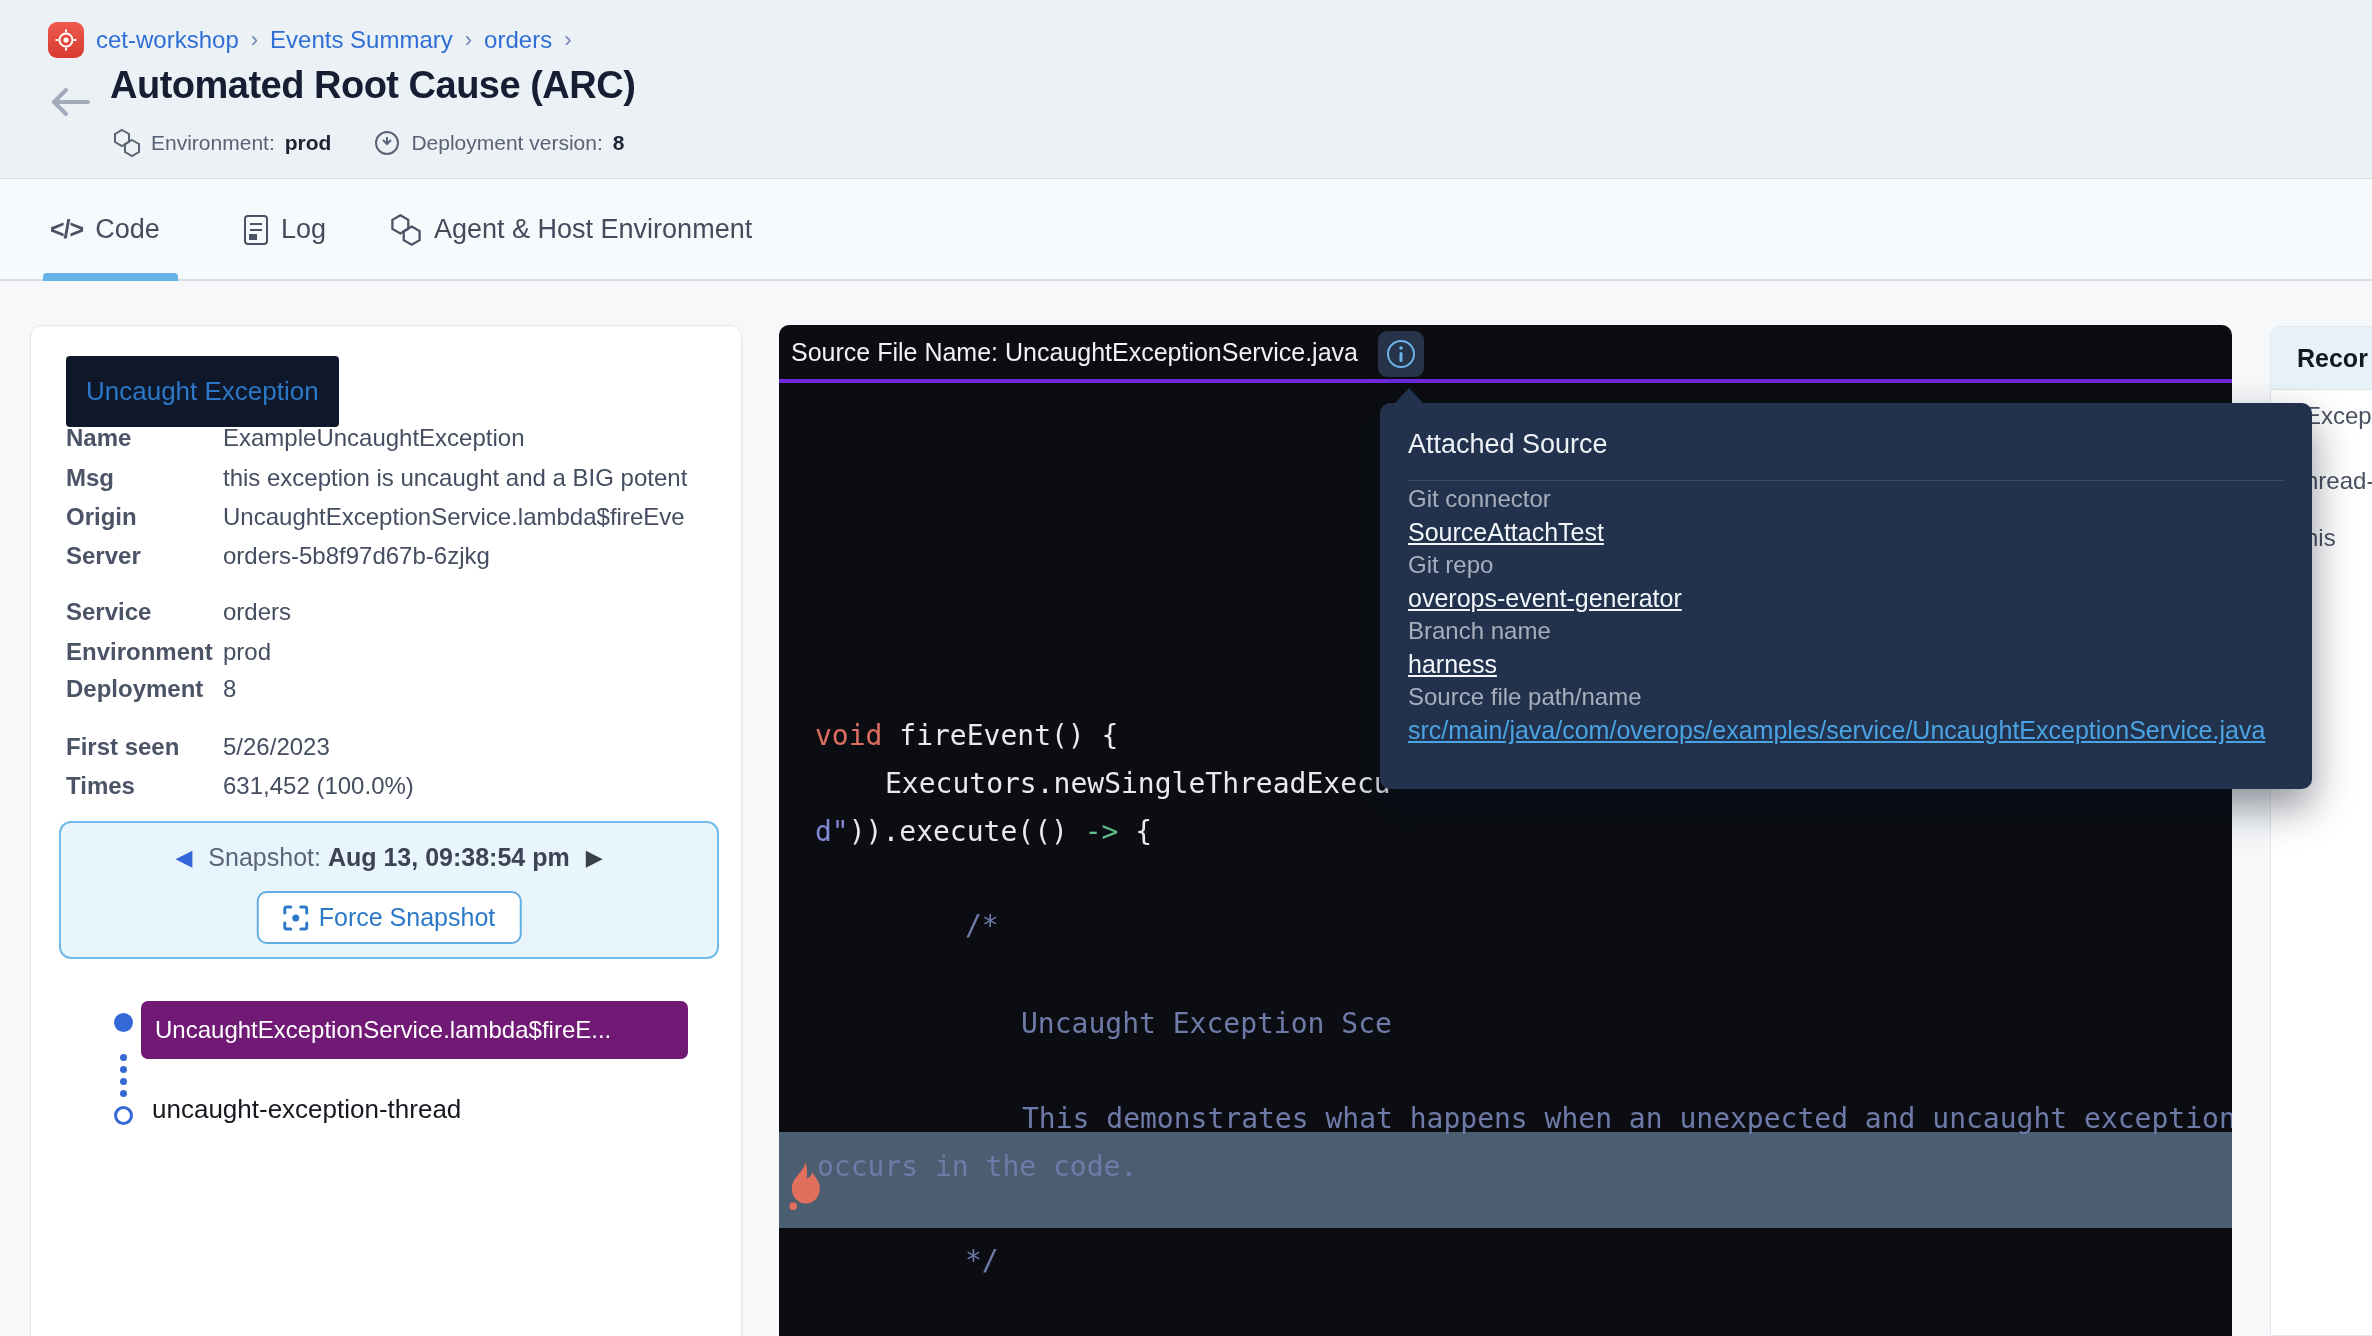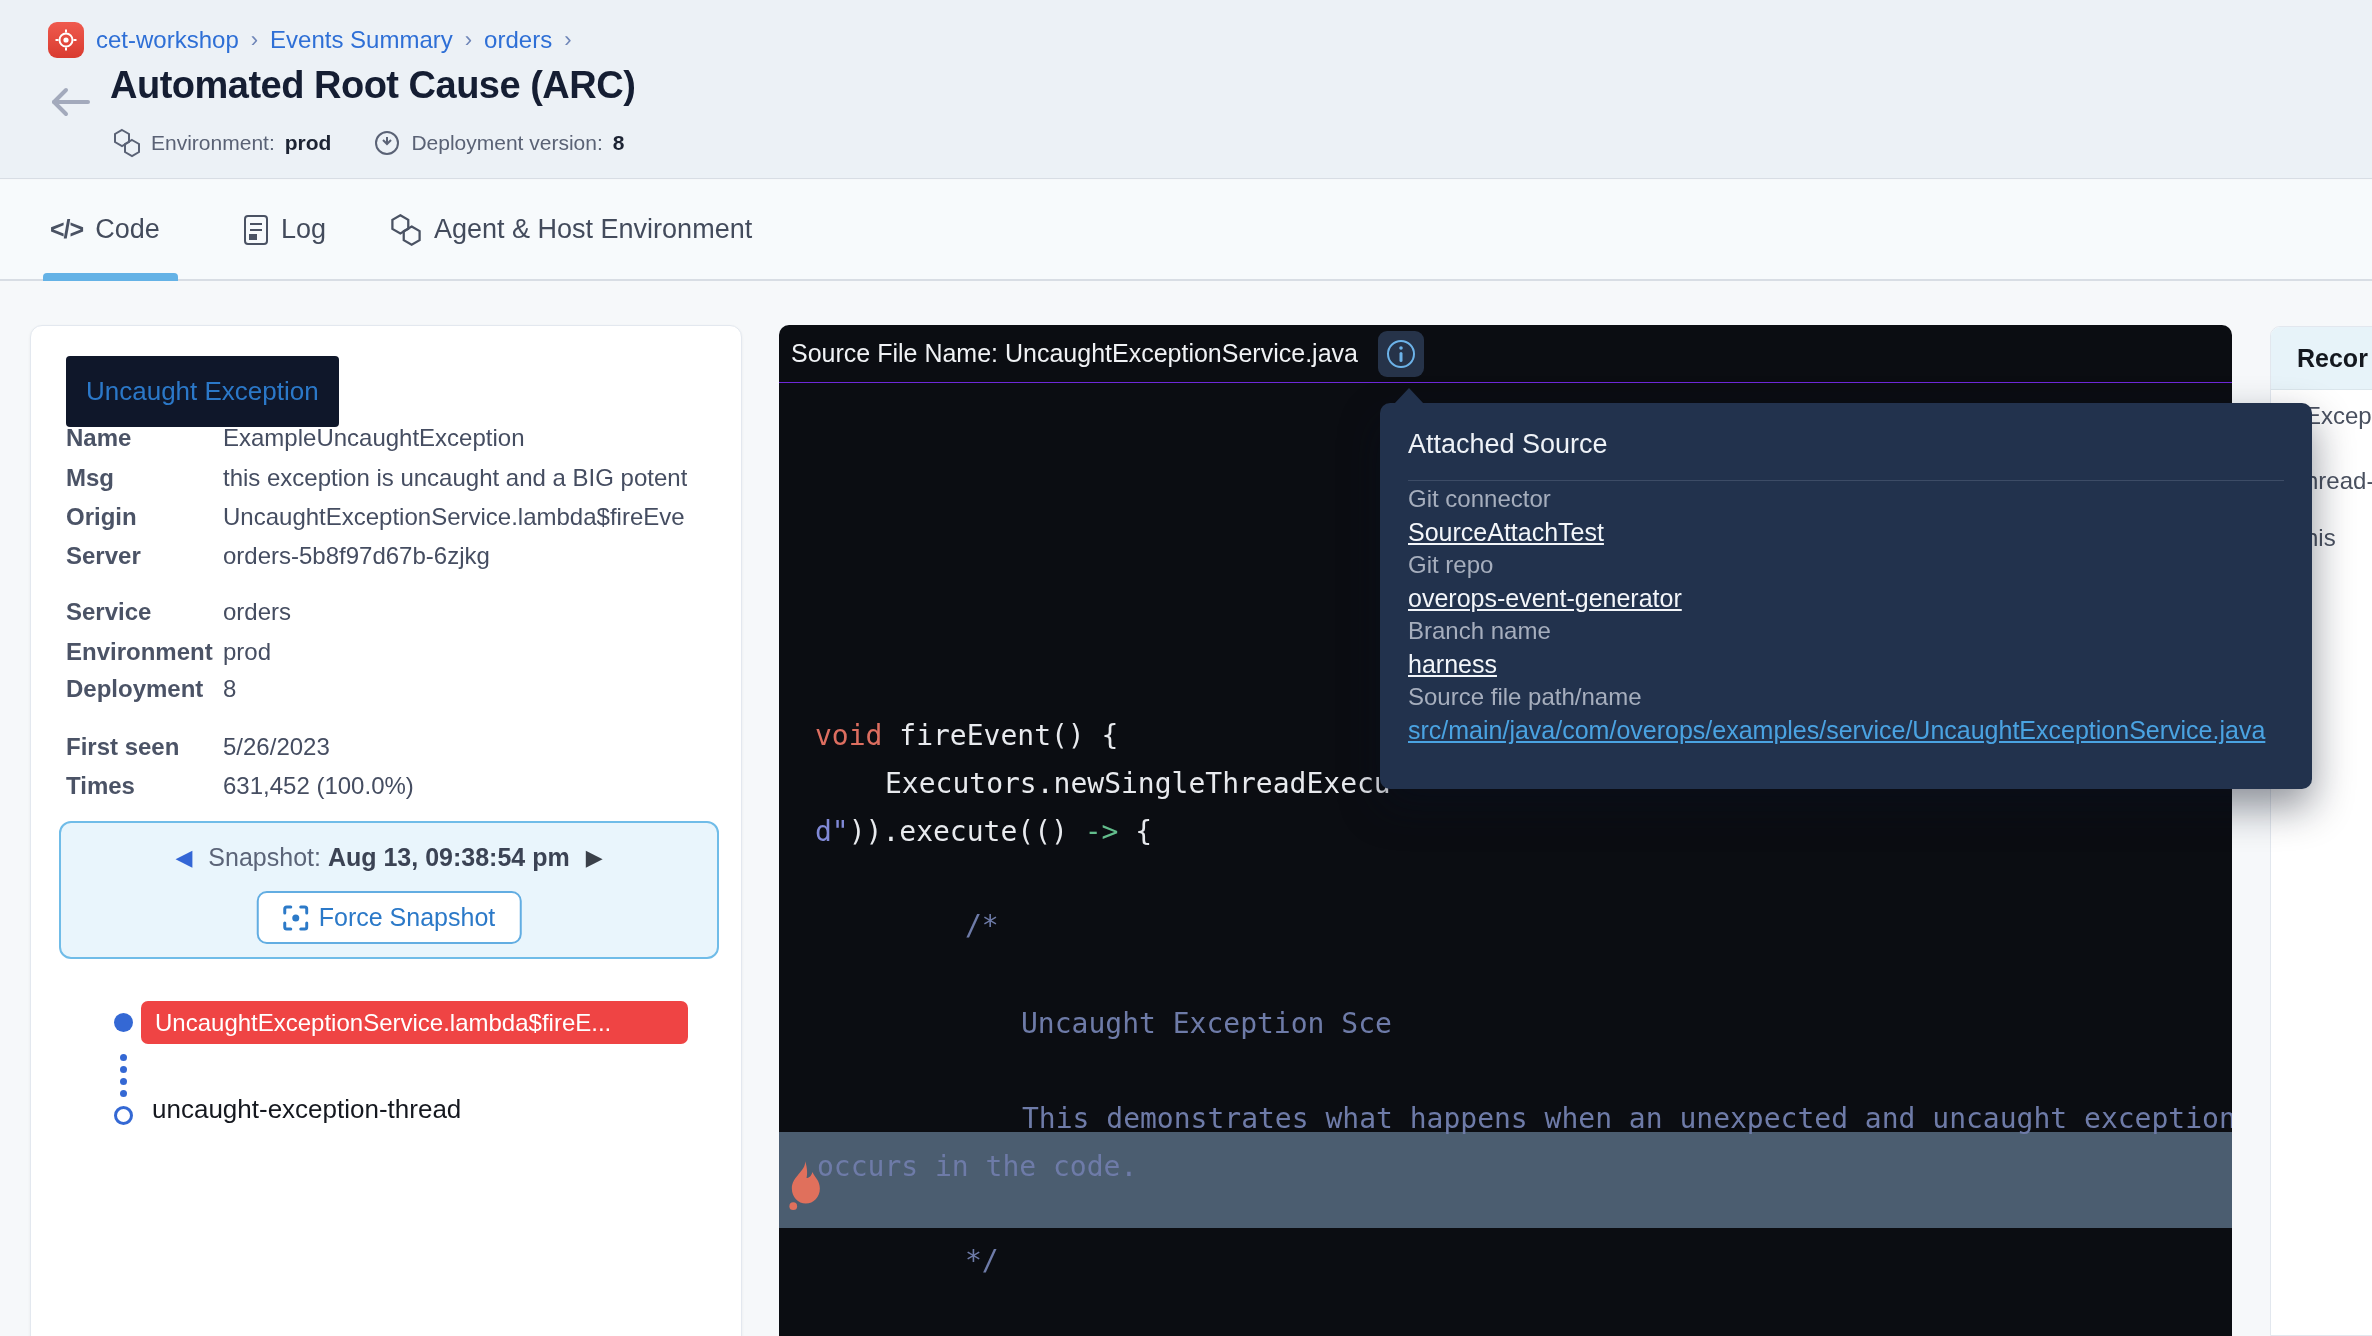--- a/index.html
+++ b/index.html
@@ -35,28 +35,28 @@
   .flabel { width:157px; flex:0 0 157px; font-weight:700; color:#4b5366; }
   .fvalue { color:#454d61; overflow:hidden; }
   .snapbox { position:absolute; left:28px; top:495px; width:660px; height:138px; background:#e9f5fc; border:2px solid #70bce8; border-radius:12px; }
   .snaprow { position:absolute; top:20px; width:100%; display:flex; align-items:center; justify-content:center; gap:16px; font-size:25px; color:#5b6478; }
   .snaprow b { color:#3b4354; }
   .snap-arrow { font-size:22px; cursor:pointer; }
   .snap-prev { color:#3366d6; }
   .snap-next { color:#3a4049; }
   .force-btn { position:absolute; top:68px; left:50%; transform:translateX(-50%); display:flex; align-items:center; gap:10px; background:#fff; border:2px solid #62ade2; border-radius:10px; padding:10px 24px; font-size:25px; color:#2b79c8; cursor:pointer; }
   .stack-dot { position:absolute; left:83px; top:687px; width:19px; height:19px; border-radius:50%; background:#3468d4; }
-  .stack-pill { position:absolute; left:110px; top:675px; width:547px; height:43px; background:#ef4444; border-radius:7px; color:#fff; font-size:24px; display:flex; align-items:center; padding:0 14px; white-space:nowrap; overflow:hidden; cursor:pointer; }
+  .stack-pill { position:absolute; left:110px; top:675px; width:547px; height:58px; background:#701a75; border-radius:7px; color:#fff; font-size:24px; display:flex; align-items:center; padding:0 14px; white-space:nowrap; overflow:hidden; cursor:pointer; }
   .conn-dot { position:absolute; left:89px; width:7px; height:7px; border-radius:50%; background:#3468d4; }
   .stack-circle { position:absolute; left:83px; top:751px; width:19px; height:19px; border-radius:50%; border:3px solid #3468d4; background:#fff; }
   .thread-label { position:absolute; left:121px; top:742px; font-size:26px; color:#15181f; cursor:pointer; }
 
   
   .codepanel { position:absolute; left:779px; top:325px; width:1453px; height:1011px; background:#0b0d12; border-radius:10px 10px 0 0; overflow:hidden; font-family:"DejaVu Sans Mono", monospace; }
-  .codehdr { position:absolute; top:0; left:0; width:100%; height:58px; border-bottom:1px solid #6d28d9; display:flex; align-items:center; font-family:"Liberation Sans", sans-serif; }
+  .codehdr { position:absolute; top:0; left:0; width:100%; height:58px; border-bottom:4px solid #6d28d9; display:flex; align-items:center; font-family:"Liberation Sans", sans-serif; }
   .codehdr-title { margin-left:12px; color:#f0f2f5; font-size:25px; }
   .info-btn { position:absolute; left:599px; top:6px; width:46px; height:46px; border-radius:9px; background:#263349; display:flex; align-items:center; justify-content:center; cursor:pointer; }
   .cline { position:absolute; font-size:28px; line-height:48px; white-space:pre; color:#e8eaee; }
   .seg-kw { color:#dd6e60; }
   .seg-str { color:#8089d6; }
   .seg-cmt { color:#6e7ba8; }
   .seg-ar { color:#63bd8c; }
   .hl-row { position:absolute; left:0; top:807px; width:100%; height:96px; background:#4b5d70; }
   .flame { position:absolute; left:2px; top:833px; width:42px; height:56px; }
 

